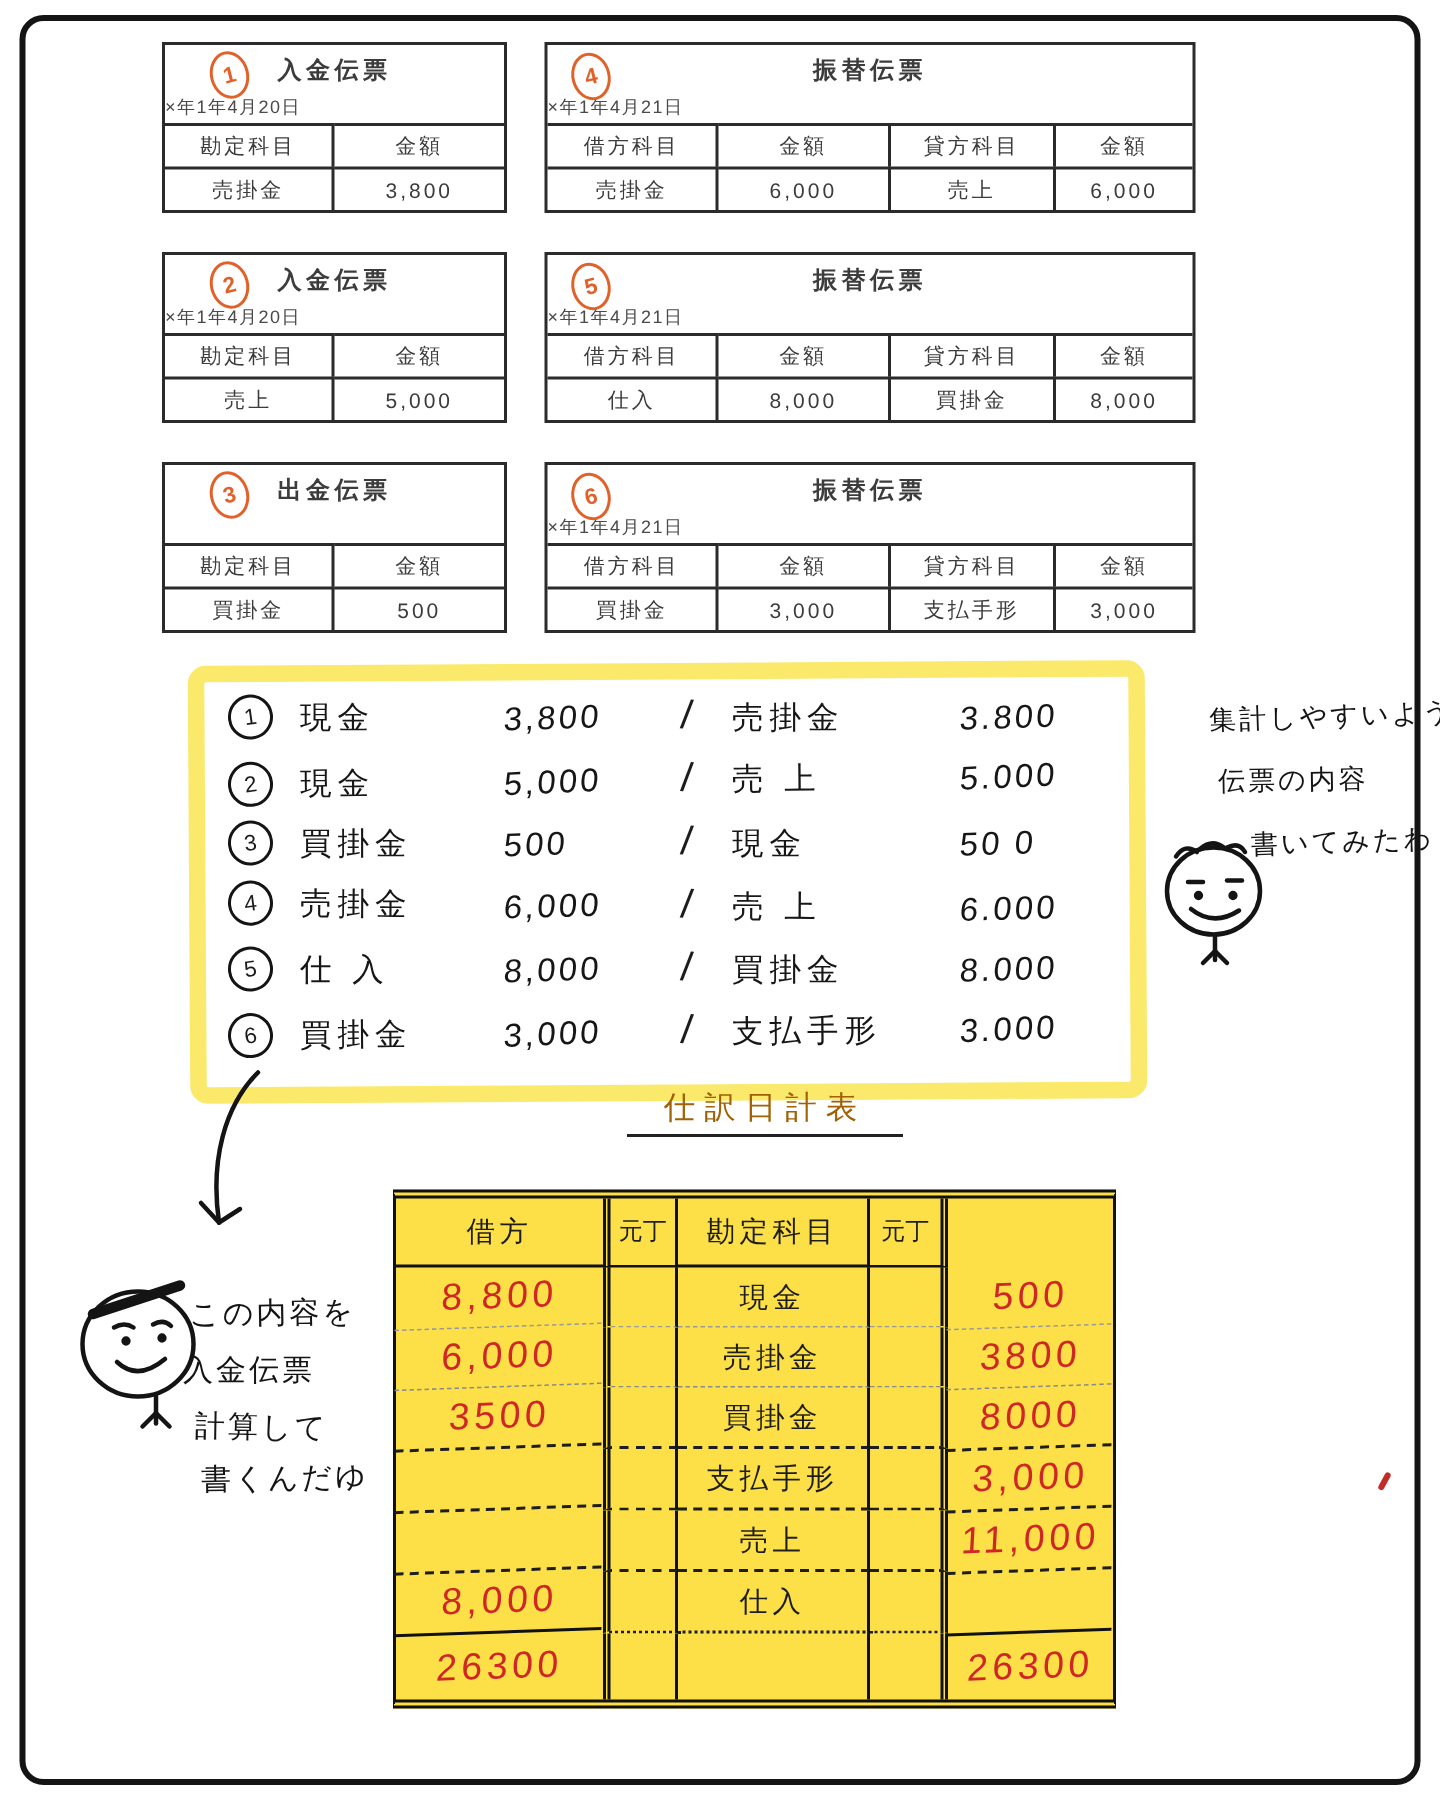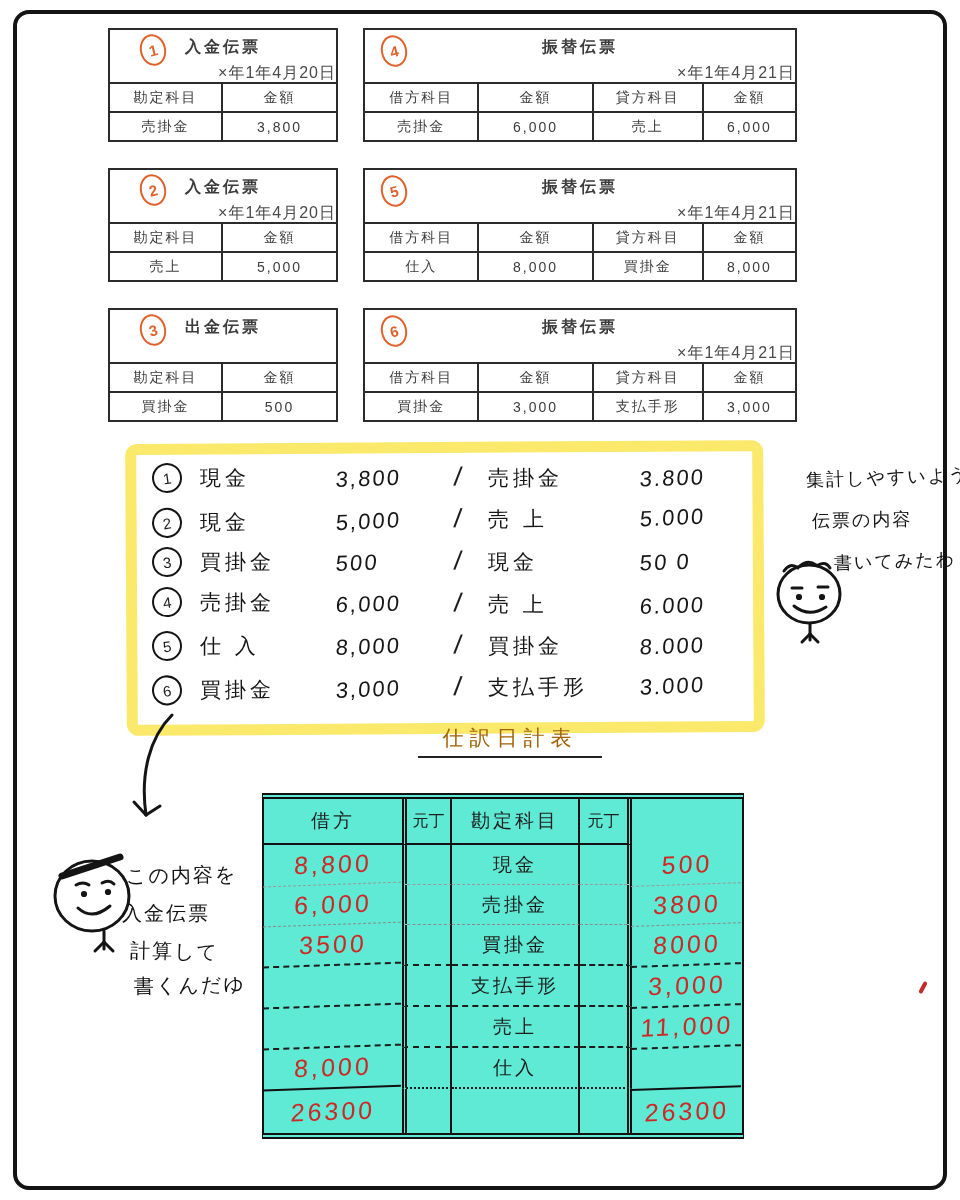--- a/index.html
+++ b/index.html
@@ -6,21 +6,21 @@
   body{width:960px;height:1200px;position:relative;font-family:"Liberation Sans",sans-serif;color:#1c1c1c;overflow:hidden;}
   .abs{position:absolute;}
 
   
   .frame{left:13px;top:10px;width:926px;height:1172px;border:4px solid #141414;border-radius:16px;}
 
   
   .slip{border:2px solid #2b2b2b;background:#fff;color:#3c3c3c;}
   .slip-head{position:relative;height:52px;}
   .slip-title{text-align:center;font-size:16px;letter-spacing:3px;padding-top:7px;font-weight:bold;}
-  .slip-date{text-align:right;font-size:16px;letter-spacing:1px;padding-top:5px;color:#4a4a4a;}
+  .slip-date{text-align:left;font-size:12px;letter-spacing:1px;padding-top:5px;color:#4a4a4a;}
   .numbadge{position:absolute;width:22px;height:28px;border:2.5px solid #e0622a;border-radius:50%;
             color:#e0622a;font-size:15px;display:flex;align-items:center;justify-content:center;
             transform:rotate(-14deg);font-weight:bold;background:transparent;}
   .sgrid{display:grid;}
   .c2{grid-template-columns:50% 50%;}
   .c4{grid-template-columns:26.6% 26.6% 25.6% 21.2%;border-radius:20px;}
   .scell{border-top:2px solid #2b2b2b;height:27px;display:flex;align-items:center;justify-content:center;
          font-size:14px;letter-spacing:2px;}
   .scell.vr{border-right:2px solid #2b2b2b;}
 
@@ -36,21 +36,21 @@
   .r1{transform:rotate(-0.6deg);} .r3{transform:rotate(0.4deg);} .r5{transform:rotate(-0.5deg);}
 
   
   .note{font-size:18px;letter-spacing:2px;color:#141414;font-weight:500;white-space:nowrap;}
 
   
   .dtitle{left:418px;top:724px;width:184px;text-align:center;font-size:21px;letter-spacing:6px;color:#a16207;
           border-bottom:2px solid #222;padding-bottom:4px;}
   .ddate{left:398px;top:764px;width:224px;text-align:center;font-size:17px;letter-spacing:3px;color:#222;margin-top:36px;}
   .dtable{left:262px;top:793px;width:478px;border-left:2px solid #111;border-right:2px solid #111;
-          border-top:6px double #111;border-bottom:6px double #111;background:#5eead4;}
+          border-top:6px double #111;border-bottom:6px double #111;background:#fde047;}
   .trow{display:grid;grid-template-columns:138px 50px 128px 52px auto;}
   .tcell{display:flex;align-items:center;justify-content:center;}
   .v-dbl-l{border-left:5px double #111;border-right:2px solid #111;}
   .v-sol-r{border-right:2px solid #111;}
   .v-dbl-r{border-right:5px double #111;}
   .hrow .tcell{height:44px;font-size:19px;letter-spacing:3px;color:#1d1d1d;border-bottom:2.5px solid #111;}
   .drow .tcell{height:39px;}
   .acct{font-size:19px;letter-spacing:3px;color:#1d1d1d;}
   .red{color:#cf2725;font-size:25px;letter-spacing:3px;font-weight:500;transform:rotate(-2deg) skewX(-5deg);}
   .sep-wavy .tcell{border-bottom:1px dashed #9a9a9a;}

